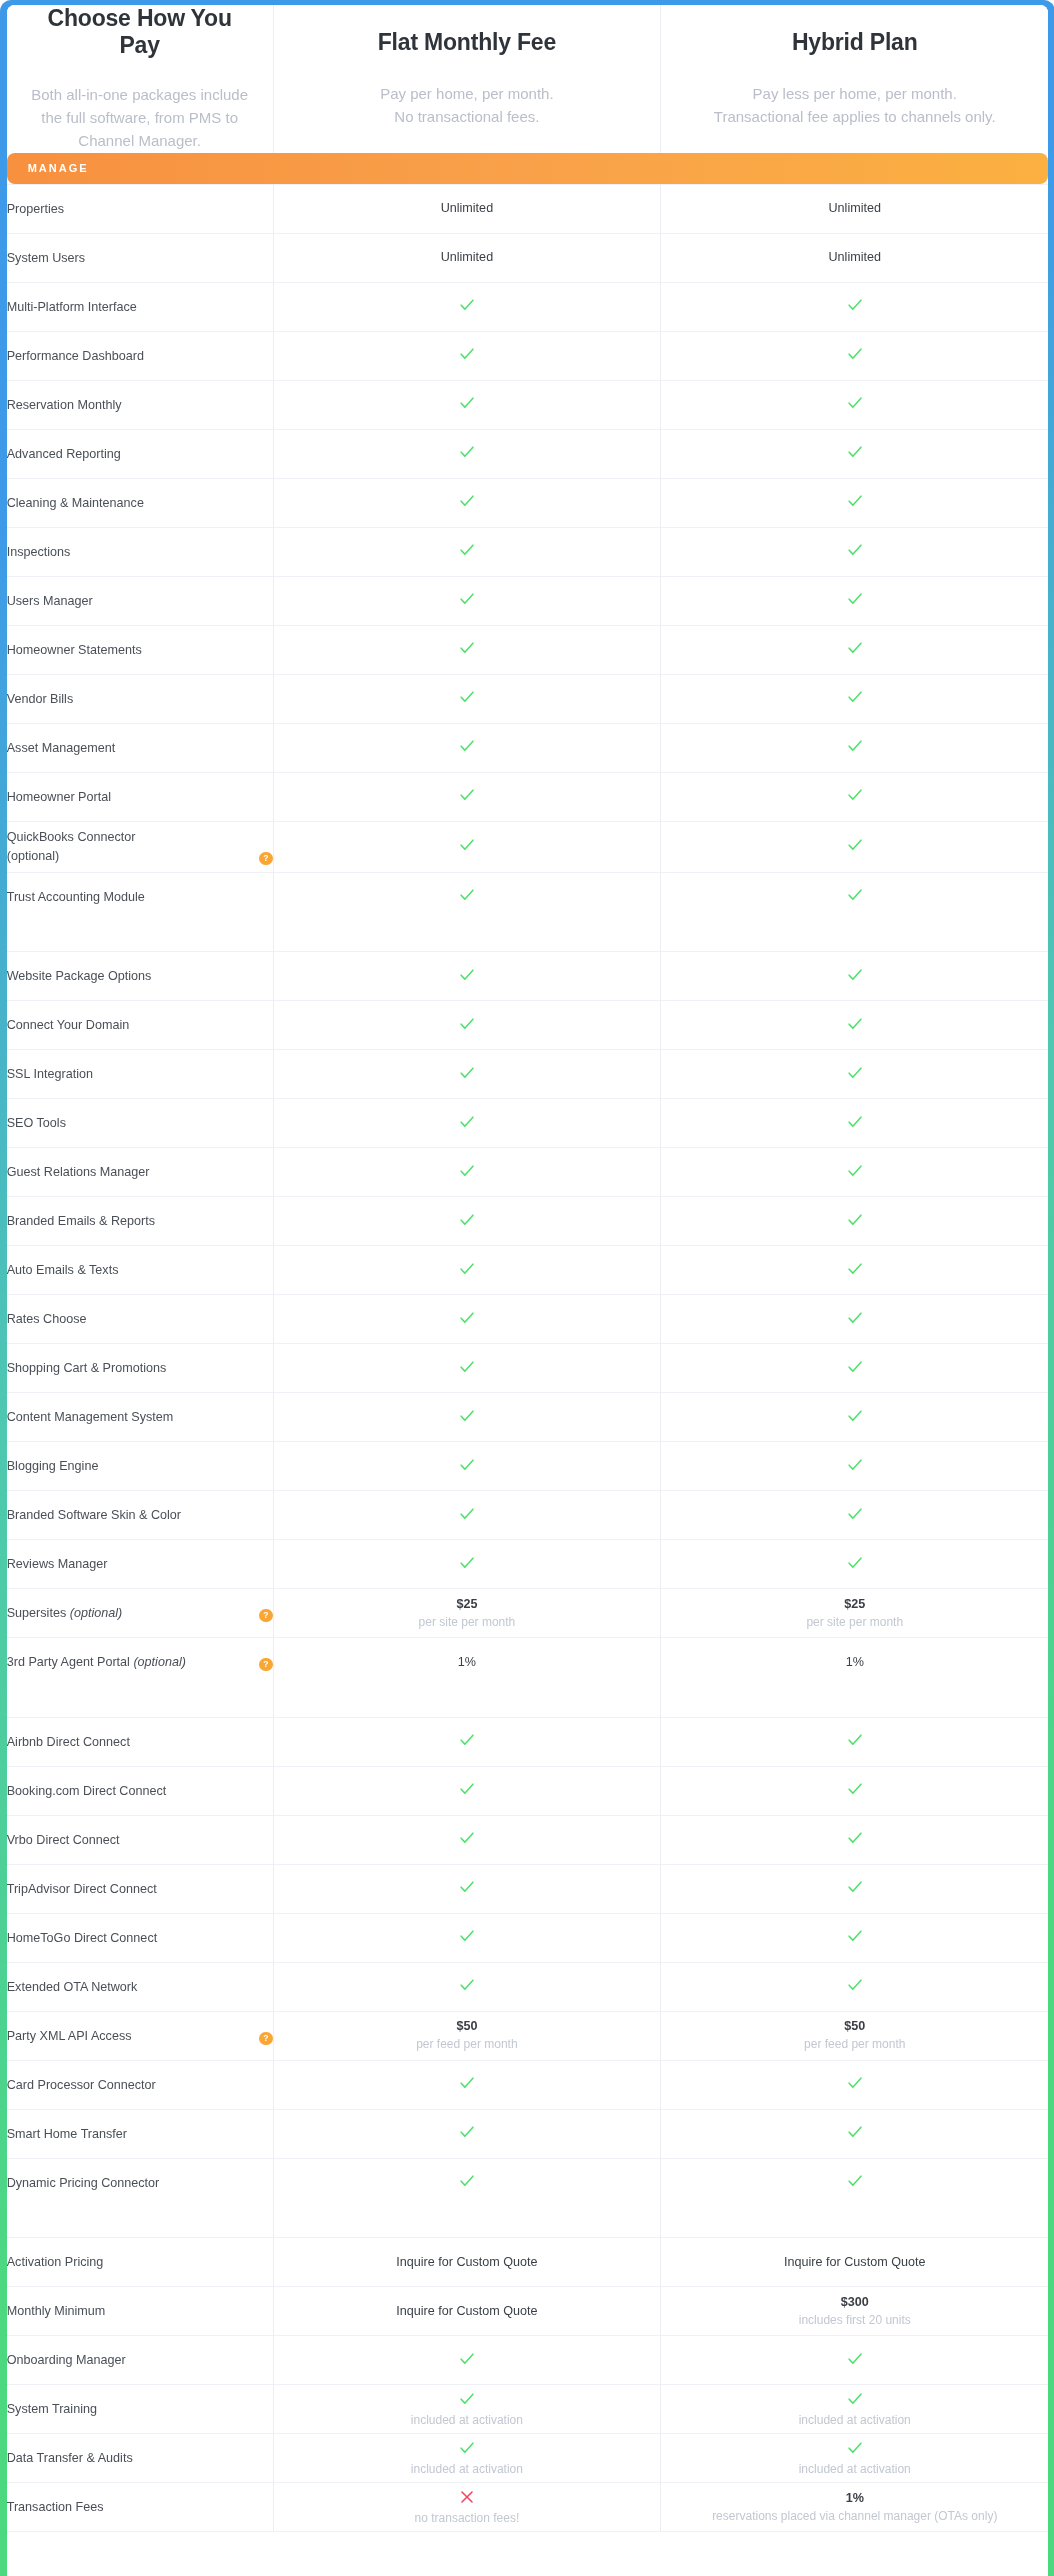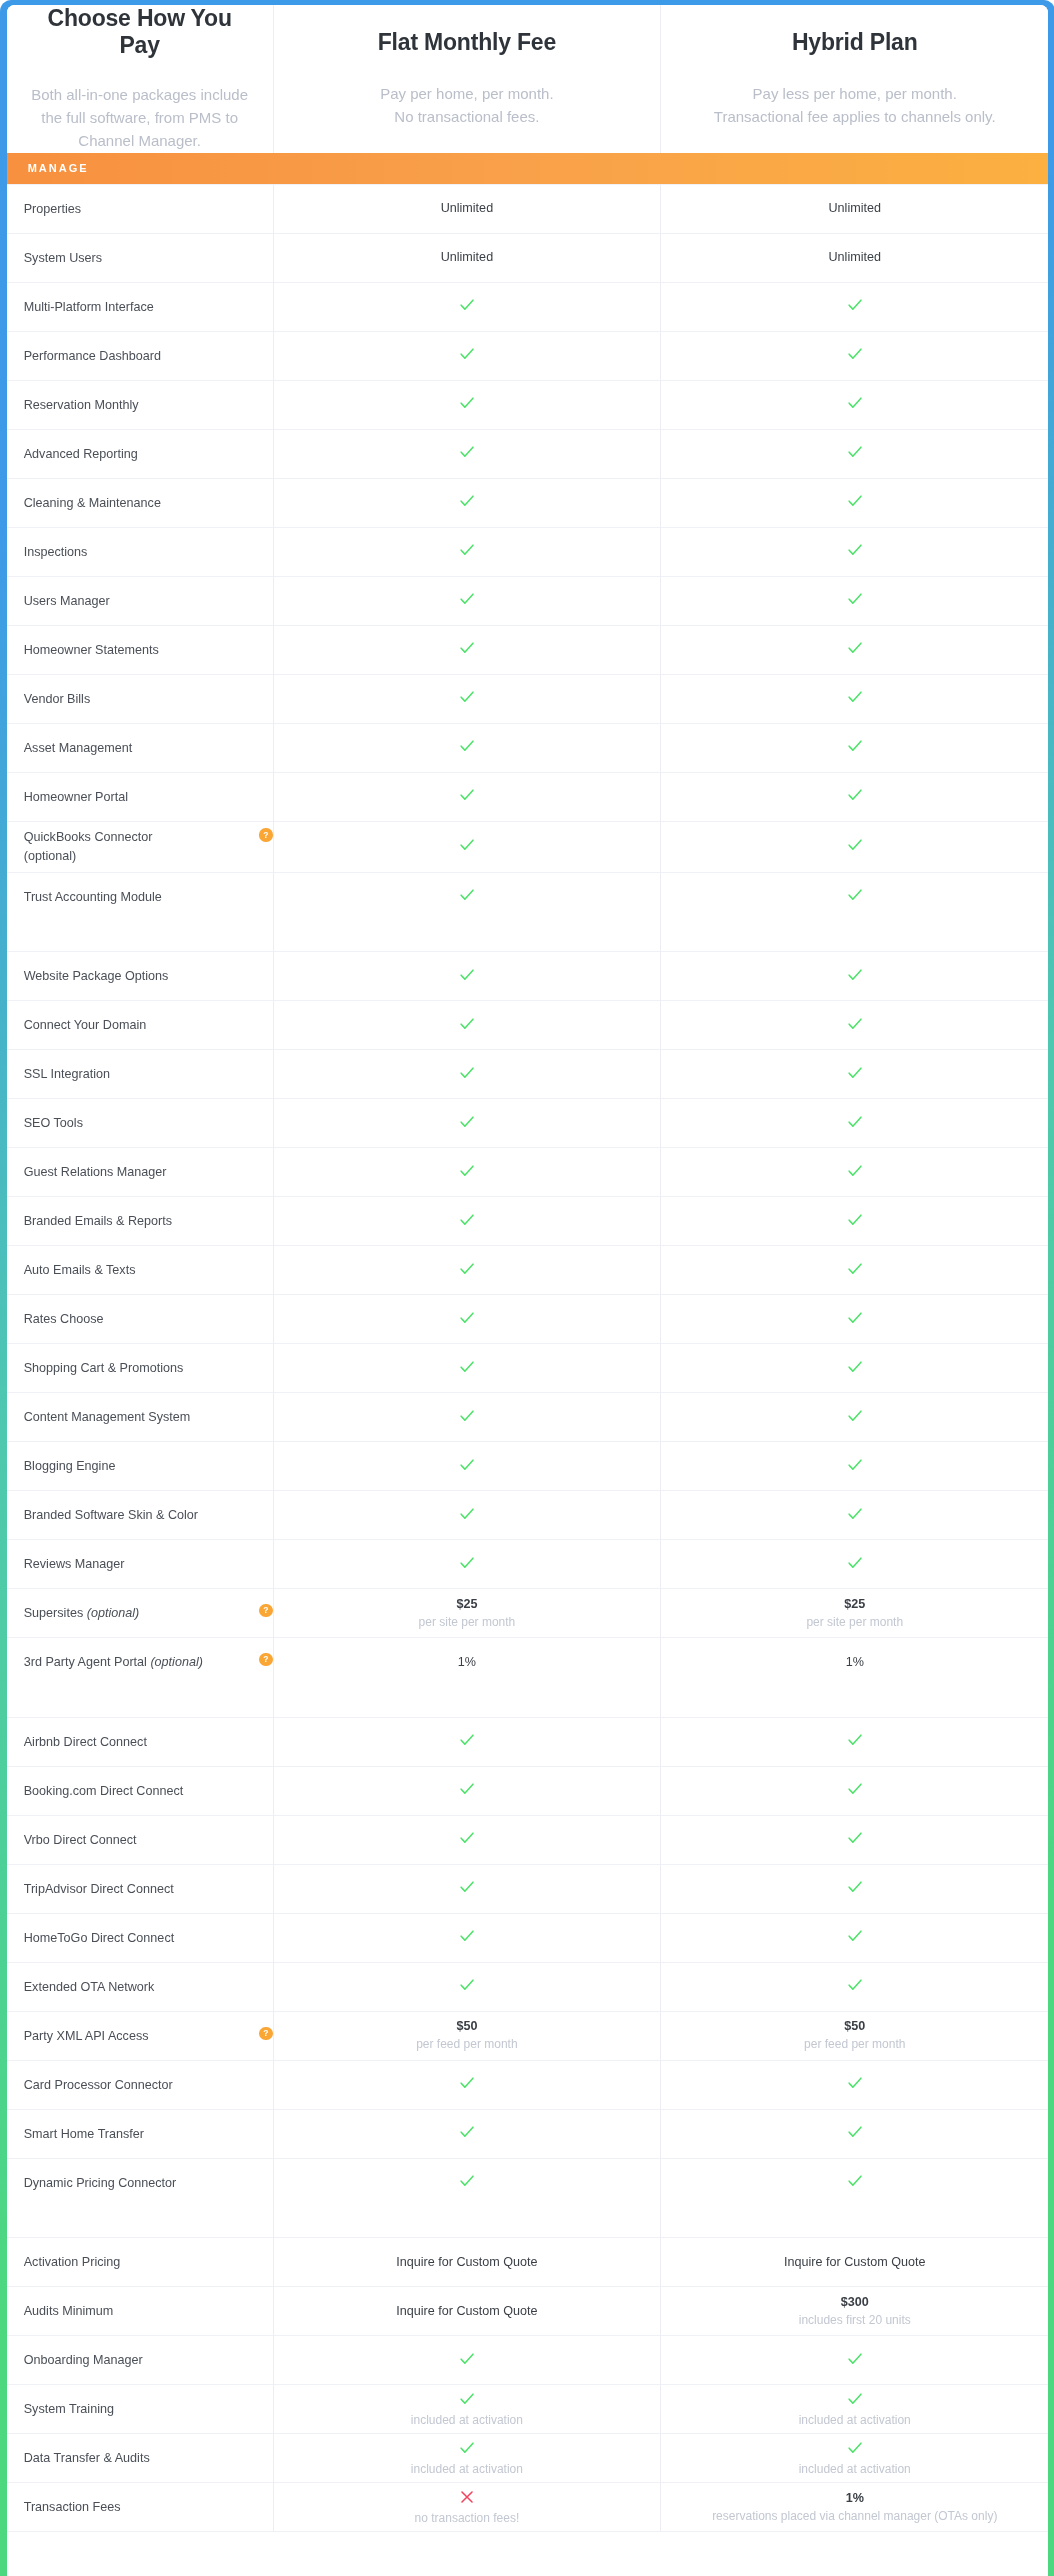--- a/index.html
+++ b/index.html
@@ -73,20 +73,21 @@
   .hdr-cell.feature-hdr {
     padding-left: 21px;
     padding-right: 21px;
   }
   .hdr-cell.feature-hdr .hdr-title { margin-bottom: 23px; }
 
   
   .section-band td {
     background: linear-gradient(90deg, #f7903f 0%, #f9a14a 50%, #fbb040 100%);
     height: 31px;
+    border-radius: 8px;
   }
   .section-band .band-label {
     font-size: 11px;
     font-weight: bold;
     letter-spacing: 2px;
     color: #ffffff;
     padding-left: 21px;
     text-transform: uppercase;
   }
 
@@ -102,24 +103,23 @@
 
   .feat-cell {
     padding: 5.7px 13.3px 5.7px 21px;
     font-size: 12.6px;
     color: #4a4f57;
     line-height: 1.45;
     position: relative;
   }
   .feat-wrap {
     display: flex;
-    align-items: flex-start;
+    align-items: flex-end;
     justify-content: space-between;
     gap: 7.6px;
-    margin-left: 17px;
   }
   .feat-text { display: block; }
   .feat-text em {
     font-style: italic;
   }
 
   .val-cell {
     text-align: center;
     padding: 3.8px 9.5px;
   }
@@ -772,21 +772,21 @@
             <td class="val-cell">
               <span class="val-main plain">Inquire for Custom Quote</span>
             </td>
             <td class="val-cell">
               <span class="val-main plain">Inquire for Custom Quote</span>
             </td>
           </tr>
           <tr class="frow">
             <td class="feat-cell">
               <div class="feat-wrap">
-                <span class="feat-text">Audits Minimum</span>
+                <span class="feat-text">Monthly Minimum</span>
               </div>
             </td>
             <td class="val-cell">
               <span class="val-main plain">Inquire for Custom Quote</span>
             </td>
             <td class="val-cell">
               <span class="val-main">$300</span>
               <span class="val-note">includes first 20 units</span>
             </td>
           </tr>

